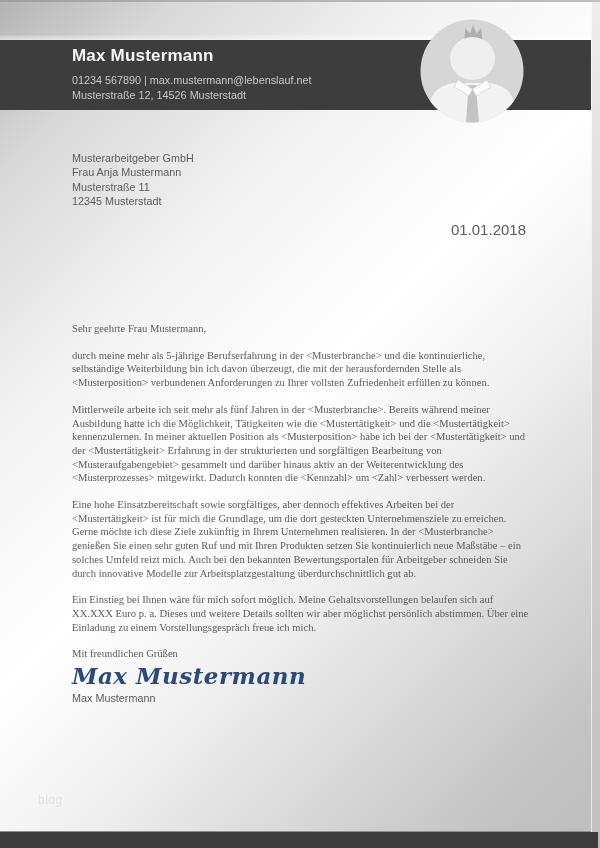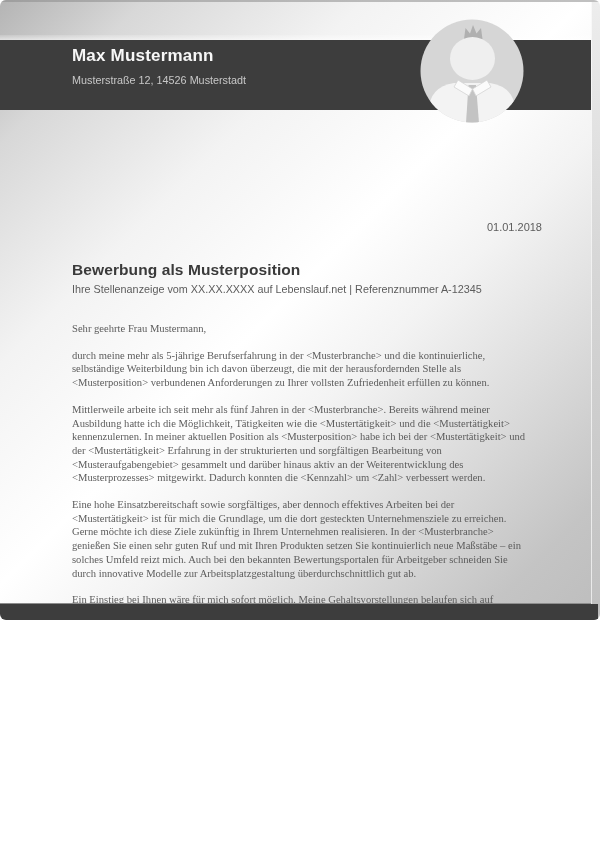--- a/index.html
+++ b/index.html
@@ -3,26 +3,25 @@
 <meta charset="utf-8">
 <style>
   html,body{margin:0;padding:0;}
   body{
     width:600px;height:848px;
     font-family:"Liberation Sans", sans-serif;
     overflow:hidden;
   }
   .page{
     position:relative;
-    width:600px;height:620px;
+    width:600px;height:848px;
     background:linear-gradient(135deg,
       #b4b4b4 0%, #d8d8d8 12%, #f3f3f3 30%, #ffffff 48%,
       #f3f3f3 60%, #dcdcdc 75%, #c4c4c4 90%, #bdbdbd 100%);
     overflow:hidden;
-    border-radius:6px;
   }
   .top-line{
     position:absolute;top:0;left:0;right:0;height:2px;
     background:rgba(140,140,140,.55);
   }
   
   .edge-shade{
     position:absolute;top:2px;right:0;bottom:16px;width:8px;
     background:linear-gradient(to bottom,#ededed 0%,#d8d8d8 40%,#c1c1c1 100%);
     border-left:1px solid rgba(255,255,255,.65);
@@ -49,22 +48,22 @@
   .avatar{
     position:absolute;left:420px;top:19px;width:104px;height:104px;
     z-index:3;
   }
   
   .recipient{
     position:absolute;left:72px;top:151px;
     font-size:10.8px;line-height:14.3px;color:#5c5c5c;
   }
   .letter-date{
-    position:absolute;right:58px;top:221px;
-    font-size:11px;color:#5c5c5c;
+    position:absolute;right:74px;top:221px;
+    font-size:15px;color:#5c5c5c;
   }
   .subject{position:absolute;left:72px;top:261px;right:72px;}
   .subject-title{
     margin:0;font-size:15.5px;font-weight:bold;color:#3a3a3a;letter-spacing:.1px;
   }
   .subject-sub{
     margin-top:4px;font-size:10.8px;color:#5c5c5c;
   }
   .letter-body{
     position:absolute;left:72px;top:322px;width:457px;
@@ -93,20 +92,21 @@
 <body>
 
 <div class="page">
 
   <div class="top-line"></div>
 
   <div class="band-top">
     <div class="header-text">
       <div class="header-name">Max Mustermann</div>
       <div class="header-contact">
+        <div>01234 567890 | max.mustermann@lebenslauf.net</div>
         <div>Musterstraße 12, 14526 Musterstadt</div>
       </div>
     </div>
   </div>
 
   <div class="avatar">
     <svg width="104" height="104" viewBox="0 0 104 104" aria-hidden="true">
       <defs>
         <clipPath id="avclip">
             <circle cx="52" cy="52" r="51.5"></circle>
@@ -117,27 +117,29 @@
         <path d="M44,20 L45.5,9 L50,14.5 L53,6 L56.5,14.5 L61,9 L62.5,20 Z" fill="#b0b0b0"></path>
         <ellipse cx="52.5" cy="39.5" rx="22.5" ry="21.5" fill="#efefef"></ellipse>
         <path d="M9,104 L9,92 Q9,68 34,64 L70,64 Q95,68 95,92 L95,104 Z" fill="#f3f3f3"></path>
         <path d="M48.5,66 L56,66 L59,104 L46,104 Z" fill="#c3c3c3"></path>
         <path d="M38,61 L52.5,70 L49,77 L34,68 Z" fill="#fbfbfb" stroke="#d4d4d4" stroke-width="0.8"></path>
         <path d="M67,61 L52.5,70 L56,77 L71,68 Z" fill="#fbfbfb" stroke="#d4d4d4" stroke-width="0.8"></path>
       </g>
     </svg>
   </div>
 
+  <div class="recipient">
+    <div>Musterarbeitgeber GmbH</div>
+    <div>Frau Anja Mustermann</div>
+    <div>Musterstraße 11</div>
+    <div>12345 Musterstadt</div>
+  </div>
 
   <div class="letter-date">01.01.2018</div>
 
-  <div class="subject">
-    <h1 class="subject-title">Bewerbung als Musterposition</h1>
-    <div class="subject-sub">Ihre Stellenanzeige vom XX.XX.XXXX auf Lebenslauf.net | Referenznummer A-12345</div>
-  </div>
 
   <div class="letter-body">
     <p>Sehr geehrte Frau Mustermann,</p>
     <p>durch meine mehr als 5-jährige Berufserfahrung in der &lt;Musterbranche&gt; und die kontinuierliche, selbständige Weiterbildung bin ich davon überzeugt, die mit der herausfordernden Stelle als &lt;Musterposition&gt; verbundenen Anforderungen zu Ihrer vollsten Zufriedenheit erfüllen zu können.</p>
     <p>Mittlerweile arbeite ich seit mehr als fünf Jahren in der &lt;Musterbranche&gt;. Bereits während meiner Ausbildung hatte ich die Möglichkeit, Tätigkeiten wie die &lt;Mustertätigkeit&gt; und die &lt;Mustertätigkeit&gt; kennenzulernen. In meiner aktuellen Position als &lt;Musterposition&gt; habe ich bei der &lt;Mustertätigkeit&gt; und der &lt;Mustertätigkeit&gt; Erfahrung in der strukturierten und sorgfältigen Bearbeitung von &lt;Musteraufgabengebiet&gt; gesammelt und darüber hinaus aktiv an der Weiterentwicklung des &lt;Musterprozesses&gt; mitgewirkt. Dadurch konnten die &lt;Kennzahl&gt; um &lt;Zahl&gt; verbessert werden.</p>
     <p>Eine hohe Einsatzbereitschaft sowie sorgfältiges, aber dennoch effektives Arbeiten bei der &lt;Mustertätigkeit&gt; ist für mich die Grundlage, um die dort gesteckten Unternehmensziele zu erreichen. Gerne möchte ich diese Ziele zukünftig in Ihrem Unternehmen realisieren. In der &lt;Musterbranche&gt; genießen Sie einen sehr guten Ruf und mit Ihren Produkten setzen Sie kontinuierlich neue Maßstäbe – ein solches Umfeld reizt mich. Auch bei den bekannten Bewertungsportalen für Arbeitgeber schneiden Sie durch innovative Modelle zur Arbeitsplatzgestaltung überdurchschnittlich gut ab.</p>
     <p>Ein Einstieg bei Ihnen wäre für mich sofort möglich. Meine Gehaltsvorstellungen belaufen sich auf XX.XXX Euro p. a. Dieses und weitere Details sollten wir aber möglichst persönlich abstimmen. Über eine Einladung zu einem Vorstellungsgespräch freue ich mich.</p>
     <p style="margin-bottom:8px;">Mit freundlichen Grüßen</p>
     <div class="signature-script">Max Mustermann</div>
     <div class="signature-name">Max Mustermann</div>

